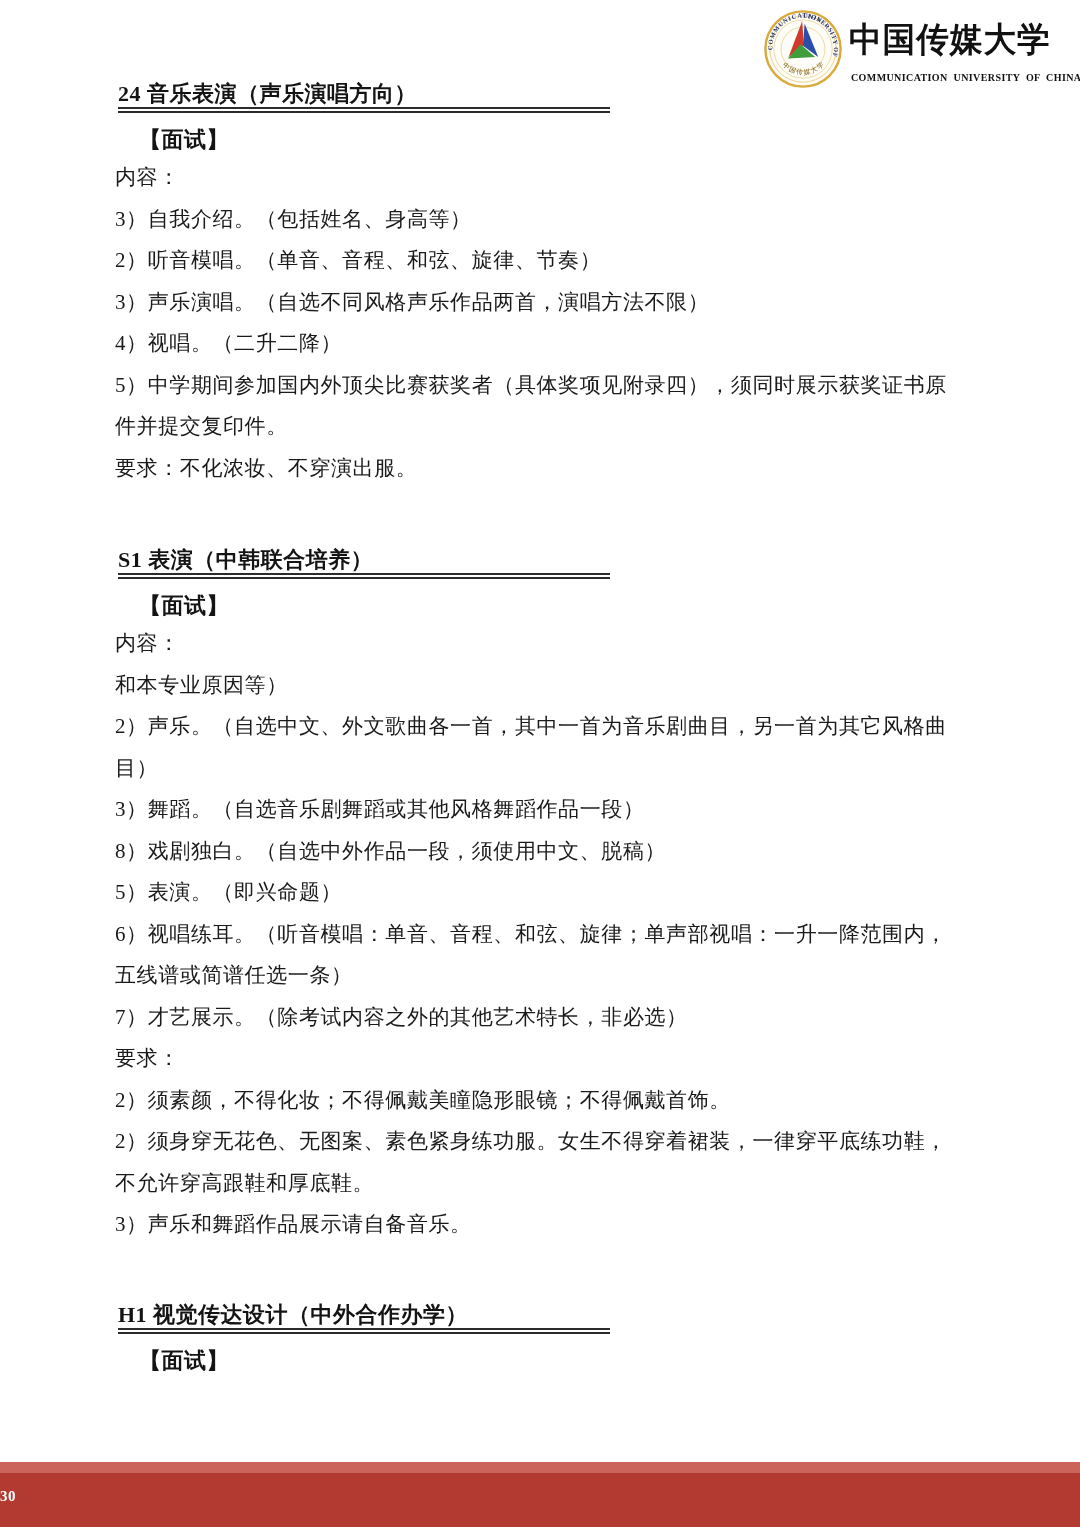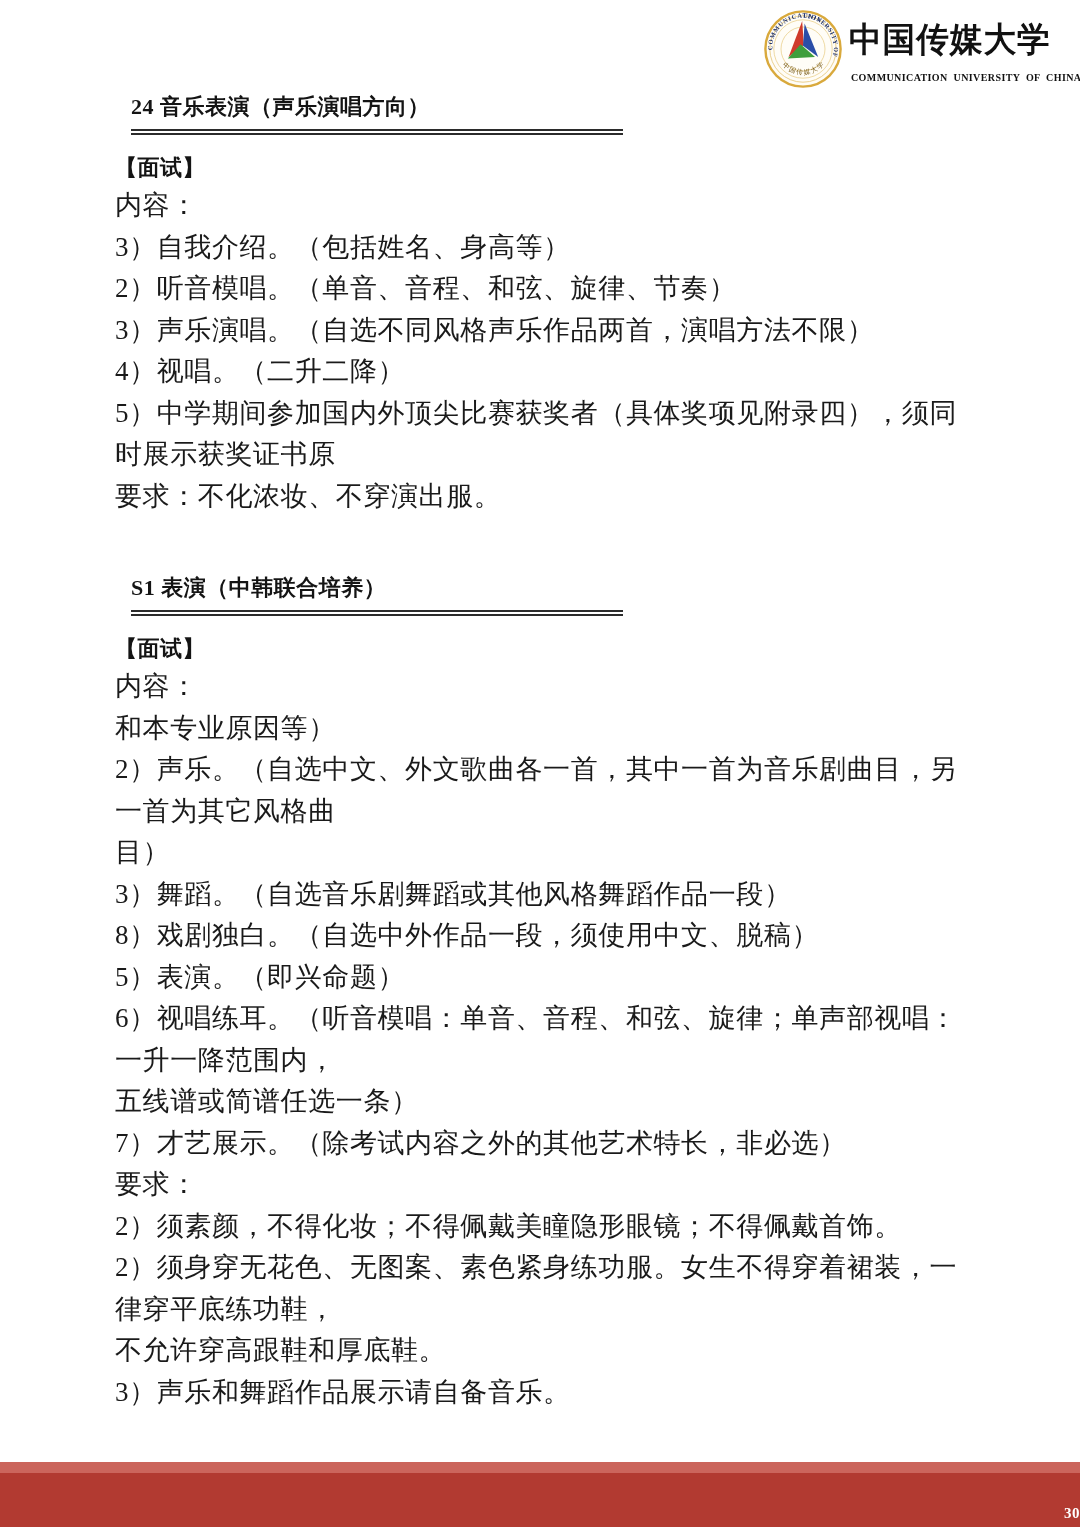--- a/index.html
+++ b/index.html
@@ -29,44 +29,43 @@
     white-space: nowrap; color: #111111;
   }
 
   
   .content { position: absolute; left: 115px; top: 78px; width: 852px; }
   .section { margin: 0; }
   .section-title {
     font-size: 22px; font-weight: 700; line-height: 26px;
     width: 492px;
     border-bottom: 6px double #2b2b2b;
-    padding-bottom: 9px;
-    margin: 16px; letter-spacing: 0.5px;
+    margin: 3px; letter-spacing: 0.5px;
     color: #141414;
   }
   .exam-type {
     font-size: 22px; font-weight: 700;
     line-height: 34px; margin-top: 10px;
-    letter-spacing: 0.5px; color: #141414;
+    letter-spacing: 0.5px; color: #141414; margin-left: 24px;
   }
   .doc-line {
-    font-size: 27px; line-height: 41.5px;
+    font-size: 21px; line-height: 41.5px;
     letter-spacing: 0.6px;
   }
   #sec-s1 { margin-top: 58px; }
   #sec-h1 { margin-top: 56px; }
 
   
   .footer { position: absolute; left: 0; bottom: 0; width: 1080px; height: 65px; }
   .footer-band-light { height: 11px; background: #cb655c; }
   .footer-band-dark  { height: 54px; background: #b23a31; }
   .page-number {
-    color: #ffffff; text-align: right;
+    color: #ffffff; text-align: left;
     font-size: 15px; font-weight: 700;
-    padding-top: 32px; letter-spacing: 0.5px;
+    padding-top: 15px; letter-spacing: 0.5px;
   }
 
   
   .seal-arc-text { font-family: "Liberation Serif", "DejaVu Serif", serif; }
 </style>
 </head>
 <body>
 
 <div class="logo-block">
   <svg class="seal" viewBox="0 0 100 100" xmlns="http://www.w3.org/2000/svg" aria-hidden="true">
@@ -99,20 +98,21 @@
 
   <div class="section" id="sec-24">
     <h2 class="section-title">24 音乐表演（声乐演唱方向）</h2>
     <div class="exam-type">【面试】</div>
     <div class="doc-line">内容：</div>
     <div class="doc-line">3）自我介绍。（包括姓名、身高等）</div>
     <div class="doc-line">2）听音模唱。（单音、音程、和弦、旋律、节奏）</div>
     <div class="doc-line">3）声乐演唱。（自选不同风格声乐作品两首，演唱方法不限）</div>
     <div class="doc-line">4）视唱。（二升二降）</div>
     <div class="doc-line">5）中学期间参加国内外顶尖比赛获奖者（具体奖项见附录四），须同时展示获奖证书原</div>
+    <div class="doc-line">件并提交复印件。</div>
     <div class="doc-line">要求：不化浓妆、不穿演出服。</div>
   </div>
 
   <div class="section" id="sec-s1">
     <h2 class="section-title">S1 表演（中韩联合培养）</h2>
     <div class="exam-type">【面试】</div>
     <div class="doc-line">内容：</div>
     <div class="doc-line">和本专业原因等）</div>
     <div class="doc-line">2）声乐。（自选中文、外文歌曲各一首，其中一首为音乐剧曲目，另一首为其它风格曲</div>
     <div class="doc-line">目）</div>

